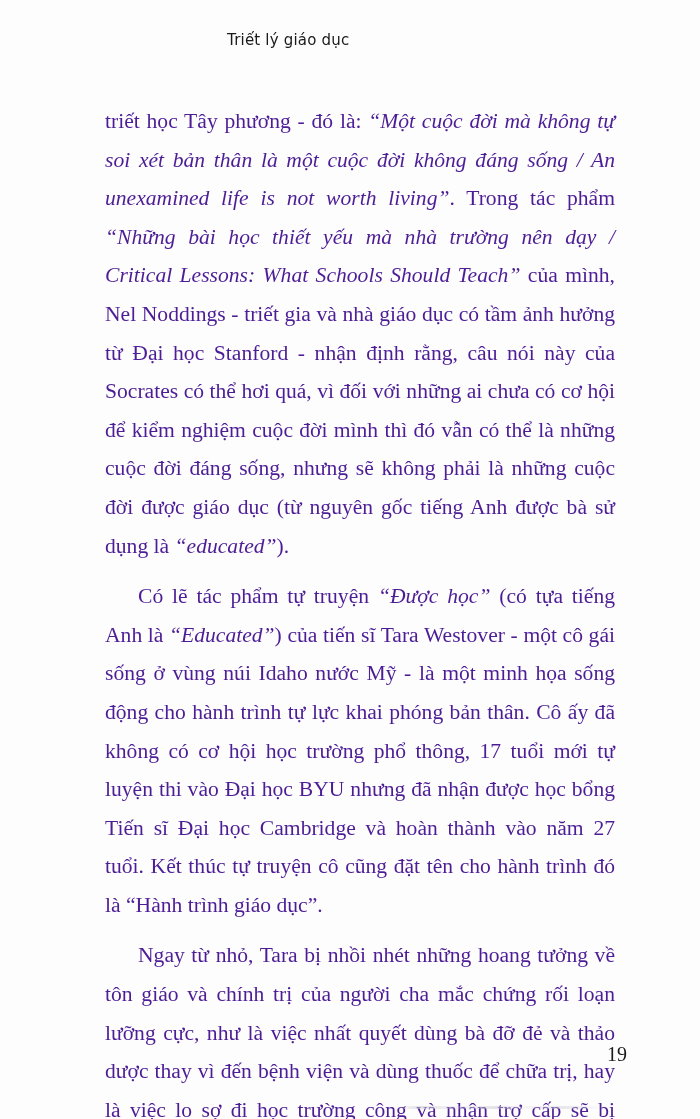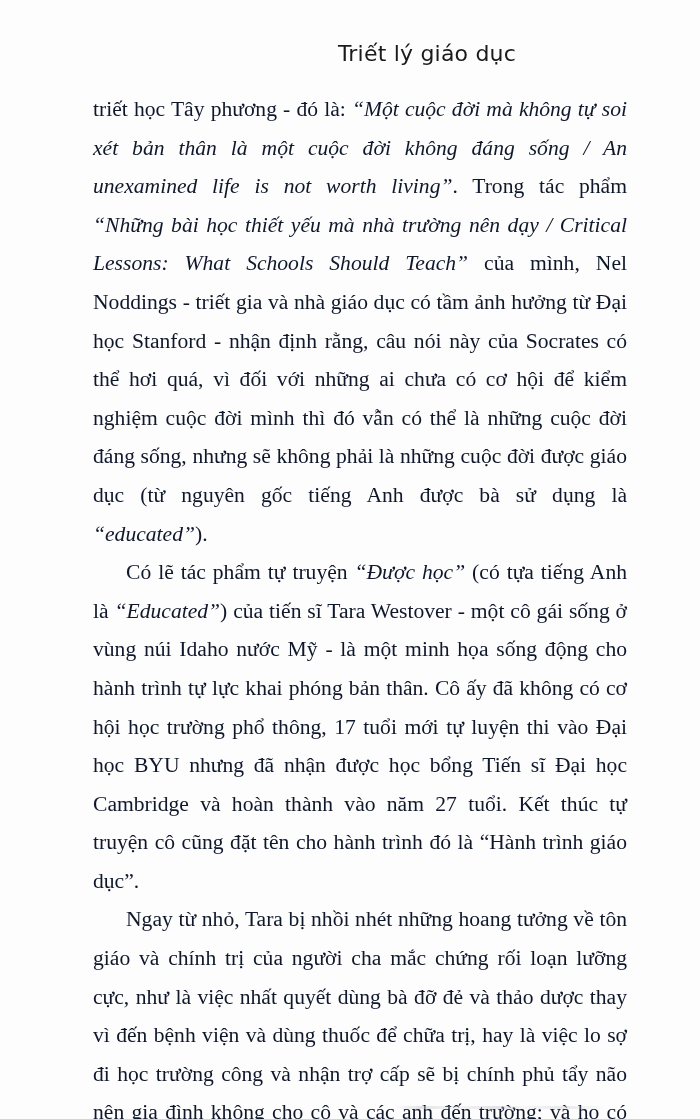--- a/index.html
+++ b/index.html
@@ -11,44 +11,44 @@
     position: relative;
     width: 700px;
     height: 1119px;
     background: #fdfdfd;
     overflow: hidden;
     font-family: "Liberation Serif", "DejaVu Serif", serif;
     color: #161616;
   }
   .running-head {
     position: absolute;
-    top: 41px;
+    top: 31px;
     right: 73px;
     width: 400px;
-    text-align: center;
+    text-align: left;
     font-family: "DejaVu Sans", "Liberation Sans", sans-serif;
-    font-size: 22px;
+    font-size: 15px;
     letter-spacing: 0.2px;
     color: #1a1a1a;
     white-space: nowrap;
   }
   .text-block {
     position: absolute;
     left: 93px;
     top: 90px;
     width: 534px;
   }
   p.para {
-    margin: 0;
+    margin: 12px;
     text-align: justify;
     text-justify: inter-word;
     font-size: 21.6px;
     line-height: 38.6px;
     text-indent: 33px;
-    color: #0f172a;
+    color: #4c1d95;
     -webkit-hyphens: none;
     hyphens: none;
   }
   p.para.first {
     text-indent: 0;
   }
   p.para + p.para {
     margin-top: 0;
     font-family: Liberation Serif, serif;
   }
@@ -87,15 +87,16 @@
 <div class="page">
 
   <div class="running-head">Triết lý giáo dục</div>
 
   <div class="text-block">
       <p class="para first"><span class="">triết học Tây phương - đó là: </span><span class="it">“Một cuộc đời mà không tự soi xét bản thân là một cuộc đời không đáng sống / An unexamined life is not worth living”</span><span class="">. Trong tác phẩm </span><span class="it">“Những bài học thiết yếu mà nhà trường nên dạy / Critical Lessons: What Schools Should Teach”</span><span class=""> của mình, Nel Noddings - triết gia và nhà giáo dục có tầm ảnh hưởng từ Đại học Stanford - nhận định rằng, câu nói này của Socrates có thể hơi quá, vì đối với những ai chưa có cơ hội để kiểm nghiệm cuộc đời mình thì đó vẫn có thể là những cuộc đời đáng sống, nhưng sẽ không phải là những cuộc đời được giáo dục (từ nguyên gốc tiếng Anh được bà sử dụng là </span><span class="it">“educated”</span><span class="">).</span></p>
       <p class="para"><span class="">Có lẽ tác phẩm tự truyện </span><span class="it">“Được học”</span><span class=""> (có tựa tiếng Anh là </span><span class="it">“Educated”</span><span class="">) của tiến sĩ Tara Westover - một cô gái sống ở vùng núi Idaho nước Mỹ - là một minh họa sống động cho hành trình tự lực khai phóng bản thân. Cô ấy đã không có cơ hội học trường phổ thông, 17 tuổi mới tự luyện thi vào Đại học BYU nhưng đã nhận được học bổng Tiến sĩ Đại học Cambridge và hoàn thành vào năm 27 tuổi. Kết thúc tự truyện cô cũng đặt tên cho hành trình đó là “Hành trình giáo dục”.</span></p>
       <p class="para"><span class="">Ngay từ nhỏ, Tara bị nhồi nhét những hoang tưởng về tôn giáo và chính trị của người cha mắc chứng rối loạn lưỡng cực, như là việc nhất quyết dùng bà đỡ đẻ và thảo dược thay vì đến bệnh viện và dùng thuốc để chữa trị, hay là việc lo sợ đi học trường công và nhận trợ cấp sẽ bị chính phủ tẩy não nên gia đình không cho cô và các anh đến trường; và họ có một xác tín là mọi việc đều đã được sắp đặt theo ý Chúa (gia đình Tara theo đạo Mặc Môn). Cô còn lớn lên với một người anh bạo lực luôn gọi cô là con đĩ chỉ vì cô trang điểm và mặc đẹp một chút</span></p>
     </div>
 
+  <div class="folio">19</div>
 
   <div class="scan-smudge"></div>
 </div>
 
 </body></html>

